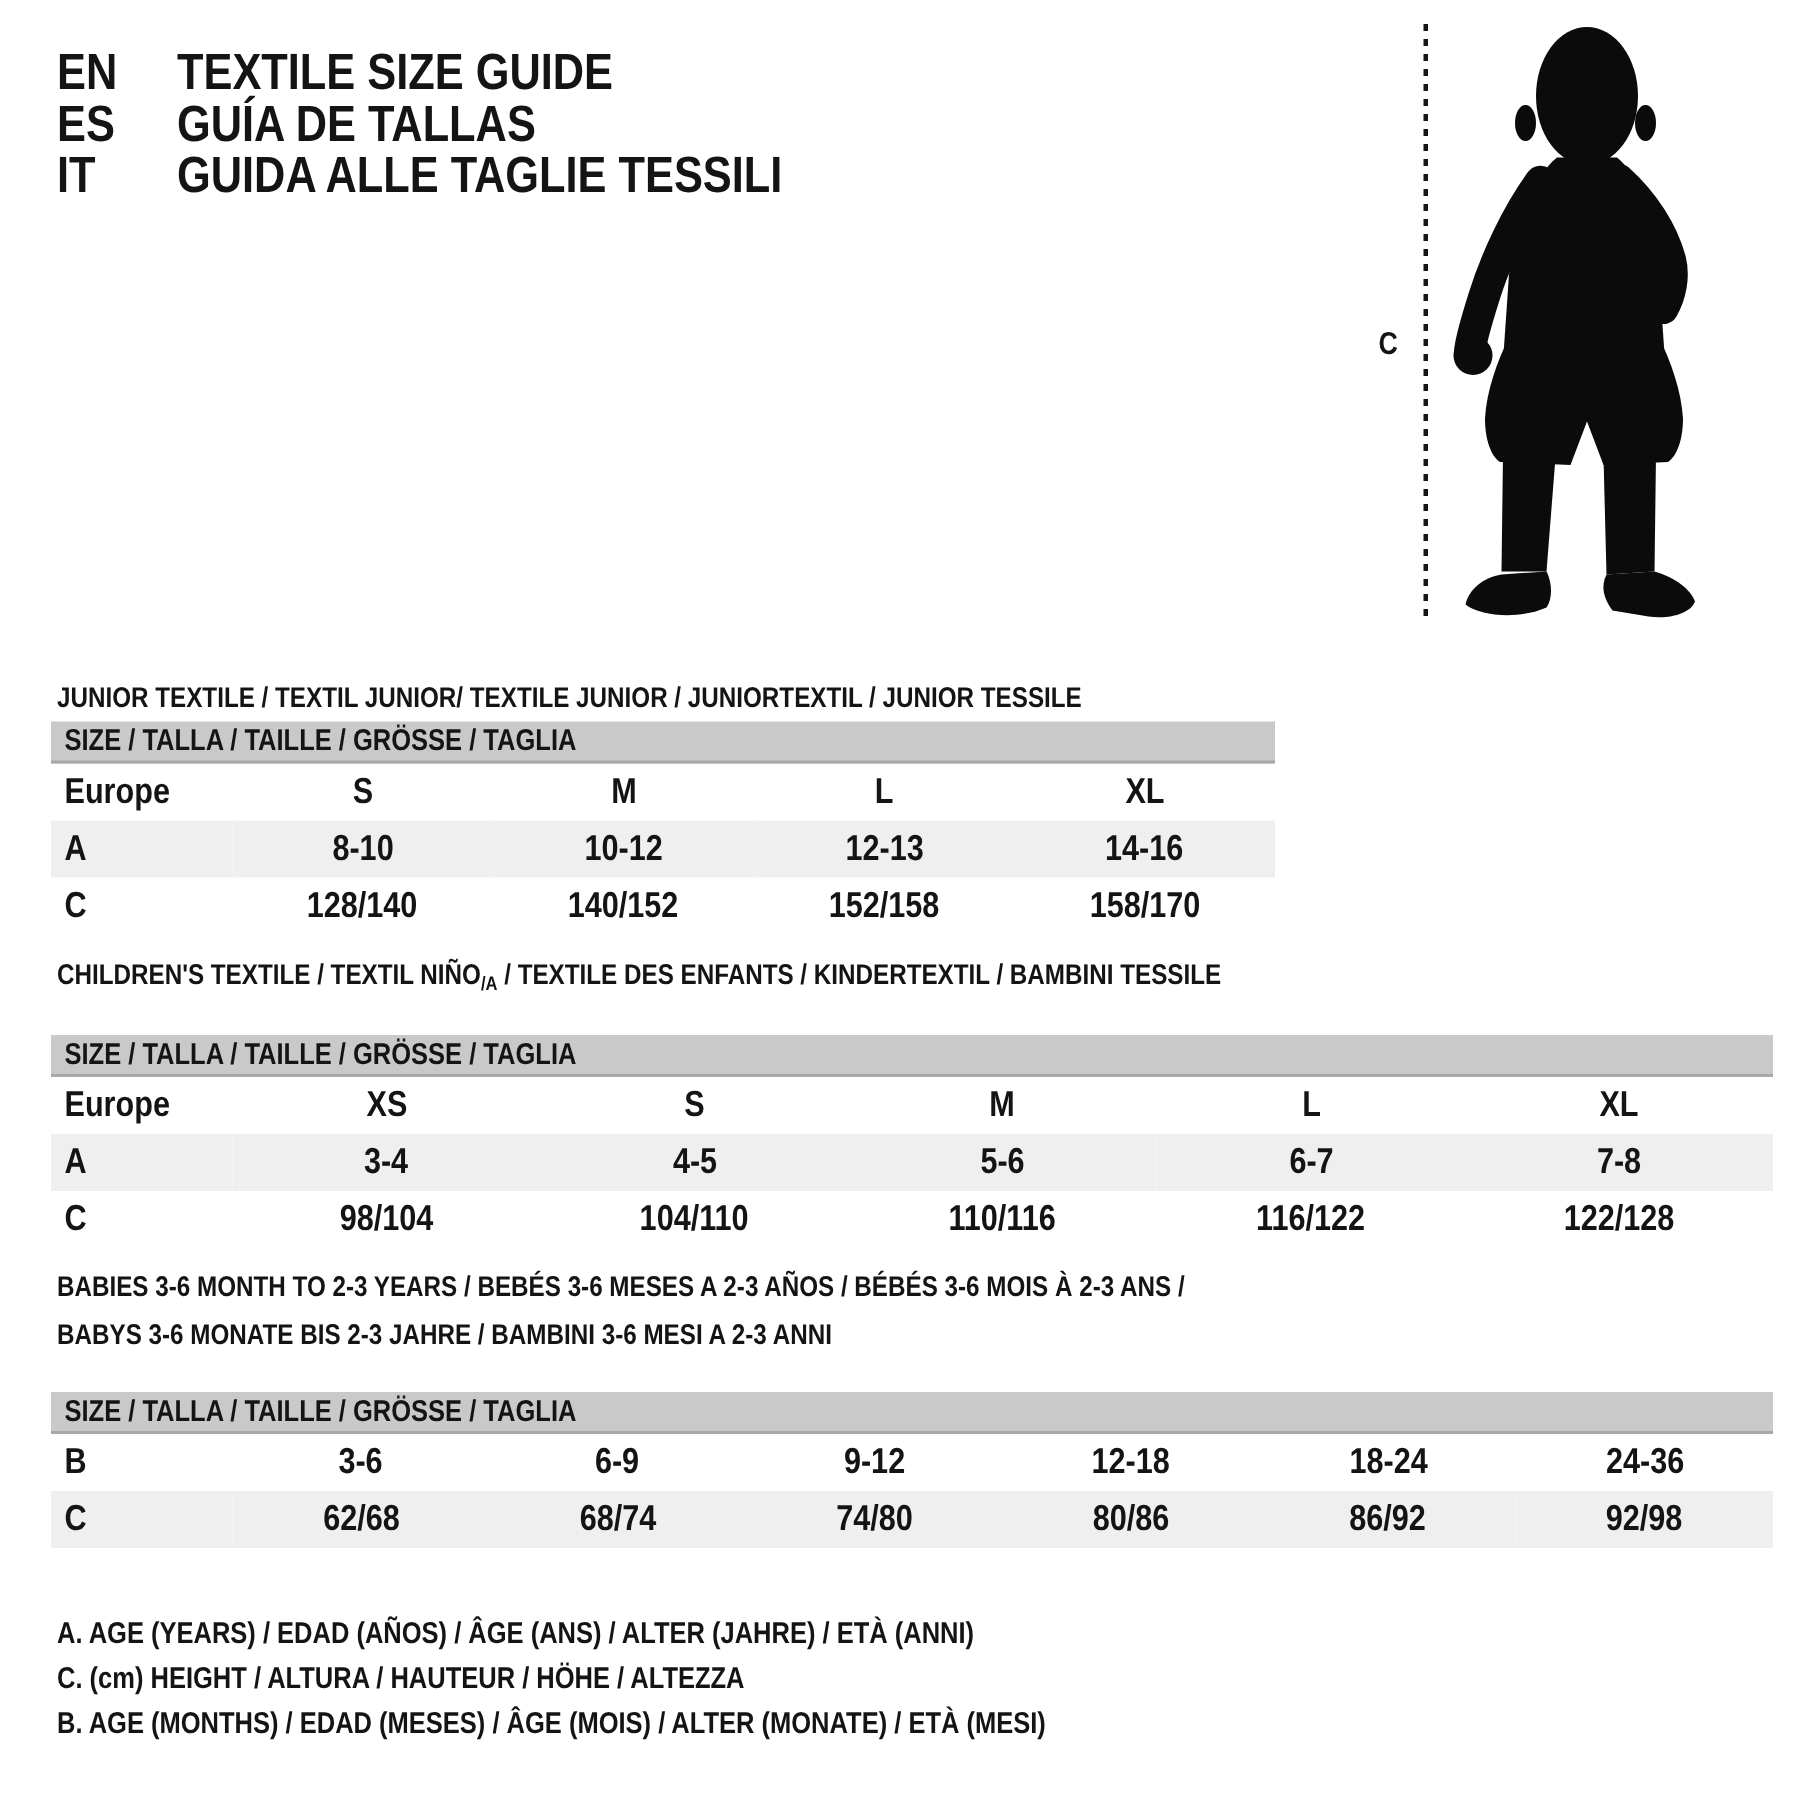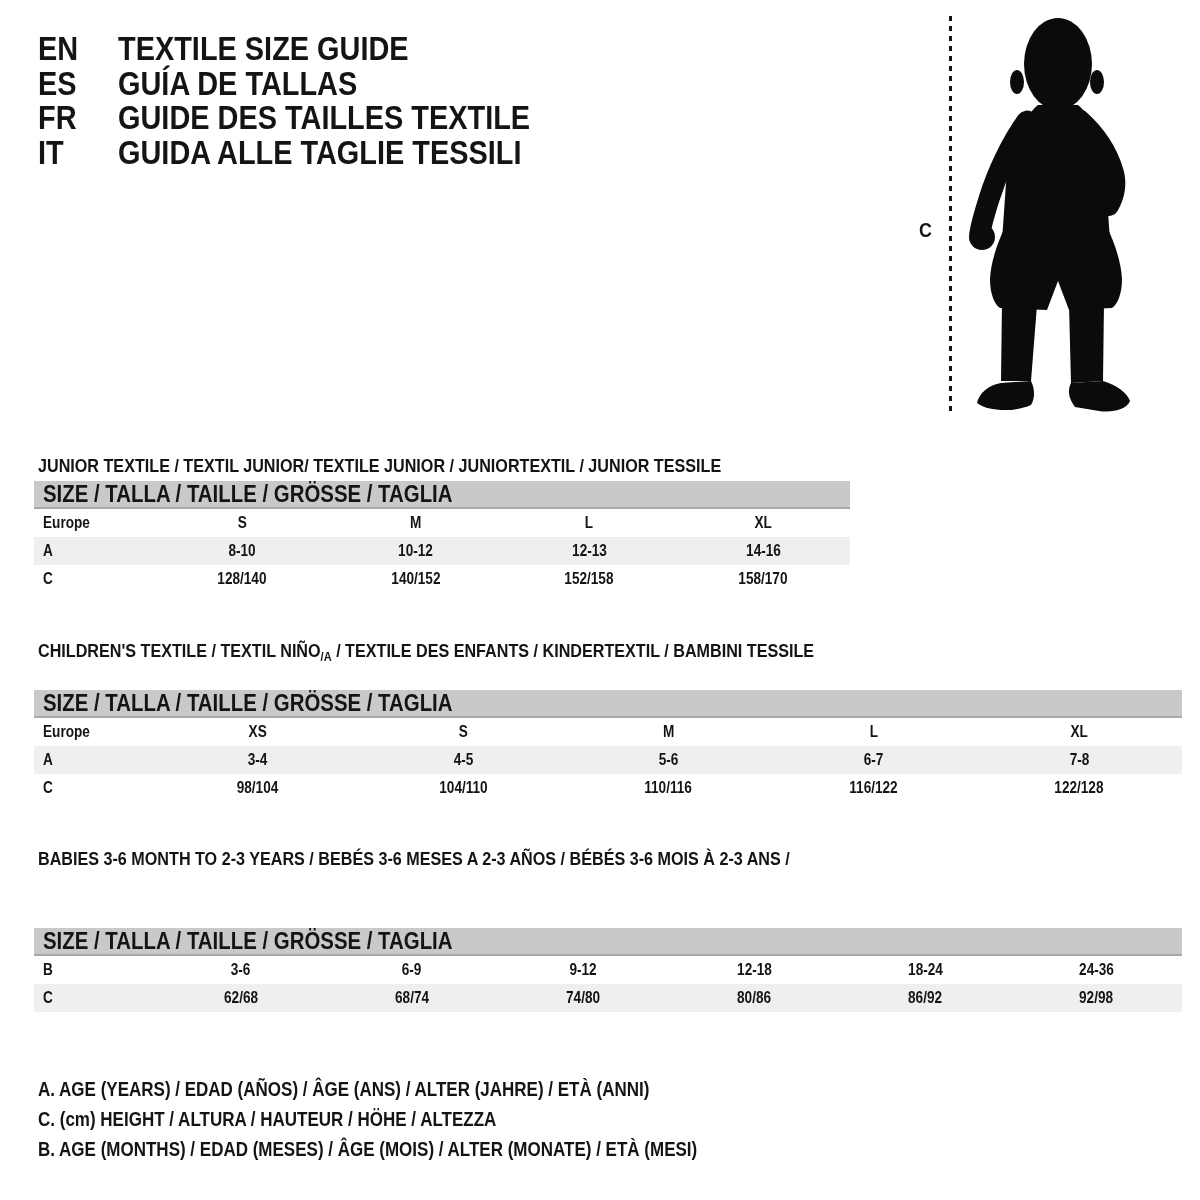--- a/index.html
+++ b/index.html
@@ -27,45 +27,41 @@
 
   
   .section-heading{position:absolute;font-size:19px;line-height:20px;}
   .section-heading .sub{font-size:13px;vertical-align:-4px;}
   .multiline{line-height:32px;}
 
   
   .table-wrap{position:absolute;}
   .size-bar{
     height:26px;line-height:26px;background:#c9c9c9;border-bottom:2px solid #a8a8a8;
-    font-size:24px;padding-left:9px;
+    font-size:20px;padding-left:9px;
   }
   table{border-collapse:collapse;table-layout:fixed;width:100%;}
-  td{font-size:16px;text-align:center;height:28px;padding:0;}
+  td{font-size:24px;text-align:center;height:38px;padding:0;}
   td.first{text-align:left;padding-left:9px;}
   tbody tr:nth-child(even){background:#efefef;}
 
   
   .footnotes{position:absolute;left:38px;top:1074px;font-size:20px;line-height:30px;}
 </style>
 </head>
 <body>
 
 <div class="lang-list">
   <div class="lang-row">
     <span class="lang-code"><span class="cnd-l">EN</span></span>
     <span class="cnd-l">TEXTILE SIZE GUIDE</span>
   </div>
   <div class="lang-row">
     <span class="lang-code"><span class="cnd-l">ES</span></span>
     <span class="cnd-l">GUÍA DE TALLAS</span>
-  </div>
-  <div class="lang-row">
-    <span class="lang-code"><span class="cnd-l">FR</span></span>
-    <span class="cnd-l">GUIDE DES TAILLES TEXTILE</span>
   </div>
   <div class="lang-row">
     <span class="lang-code"><span class="cnd-l">IT</span></span>
     <span class="cnd-l">GUIDA ALLE TAGLIE TESSILI</span>
   </div>
 </div>
 
 <div class="dashline"></div>
 <div class="c-label"><span class="cnd-l">C</span></div>
 <svg class="silhouette" width="182" height="406" viewBox="0 0 182 406" aria-hidden="true">
@@ -153,20 +149,21 @@
           <td><span class="cnd-c">110/116</span></td>
           <td><span class="cnd-c">116/122</span></td>
           <td><span class="cnd-c">122/128</span></td>
         </tr>
       </tbody>
     </table>
 </div>
 
 <div class="section-heading multiline" style="left:38px;top:843px;">
   <div><span class="cnd-l">BABIES 3-6 MONTH TO 2-3 YEARS / BEBÉS 3-6 MESES A 2-3 AÑOS / BÉBÉS 3-6 MOIS À 2-3 ANS /</span></div>
+  <div><span class="cnd-l">BABYS 3-6 MONATE BIS 2-3 JAHRE / BAMBINI 3-6 MESI A 2-3 ANNI</span></div>
 </div>
 <div class="table-wrap" style="left:34px;top:928px;width:1148px;">
   <div class="size-bar">
     <span class="cnd-l">SIZE / TALLA / TAILLE / GRÖSSE / TAGLIA</span>
   </div>
   <table>
       <tbody>
         <tr>
           <td class="first" style="width: 112px;"><span class="cnd-l">B</span></td>
           <td><span class="cnd-c">3-6</span></td>

